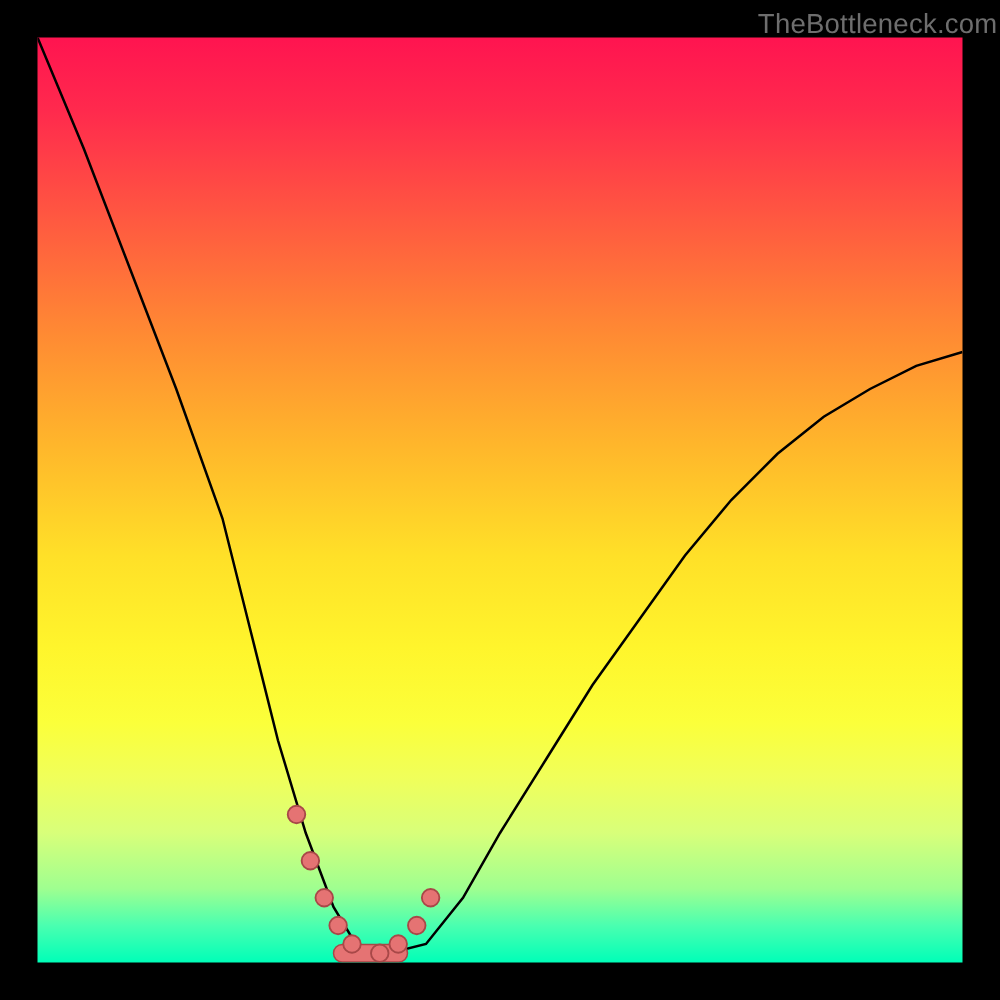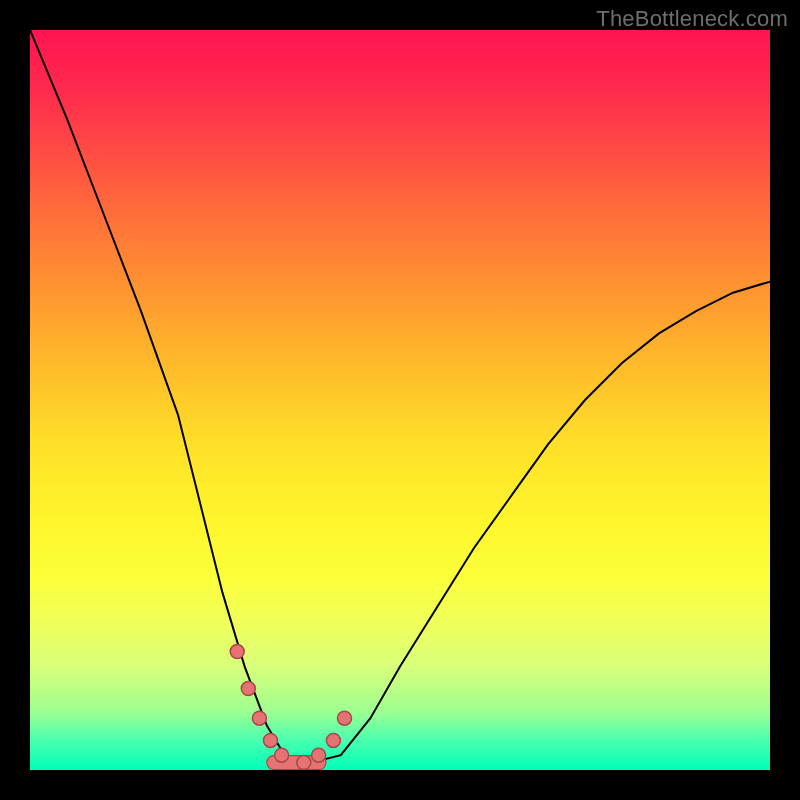--- a/index.html
+++ b/index.html
@@ -35,21 +35,21 @@
       #f0ff5a 80%,
       #d8ff7a 86%,
       #9fff90 92%,
       #4affb0 96%,
       #00ffb8 100%
     );
   }
   .watermark {
     position: absolute;
     top: 6px;
-    right: 12px;
+    right: 2px;
     color: #6e6e6e;
     font-size: 22px;
     letter-spacing: 0.2px;
   }
   svg.curve {
     position: absolute;
     top: 0; left: 0;
     width: 740px; height: 740px;
   }
   .curve path {

